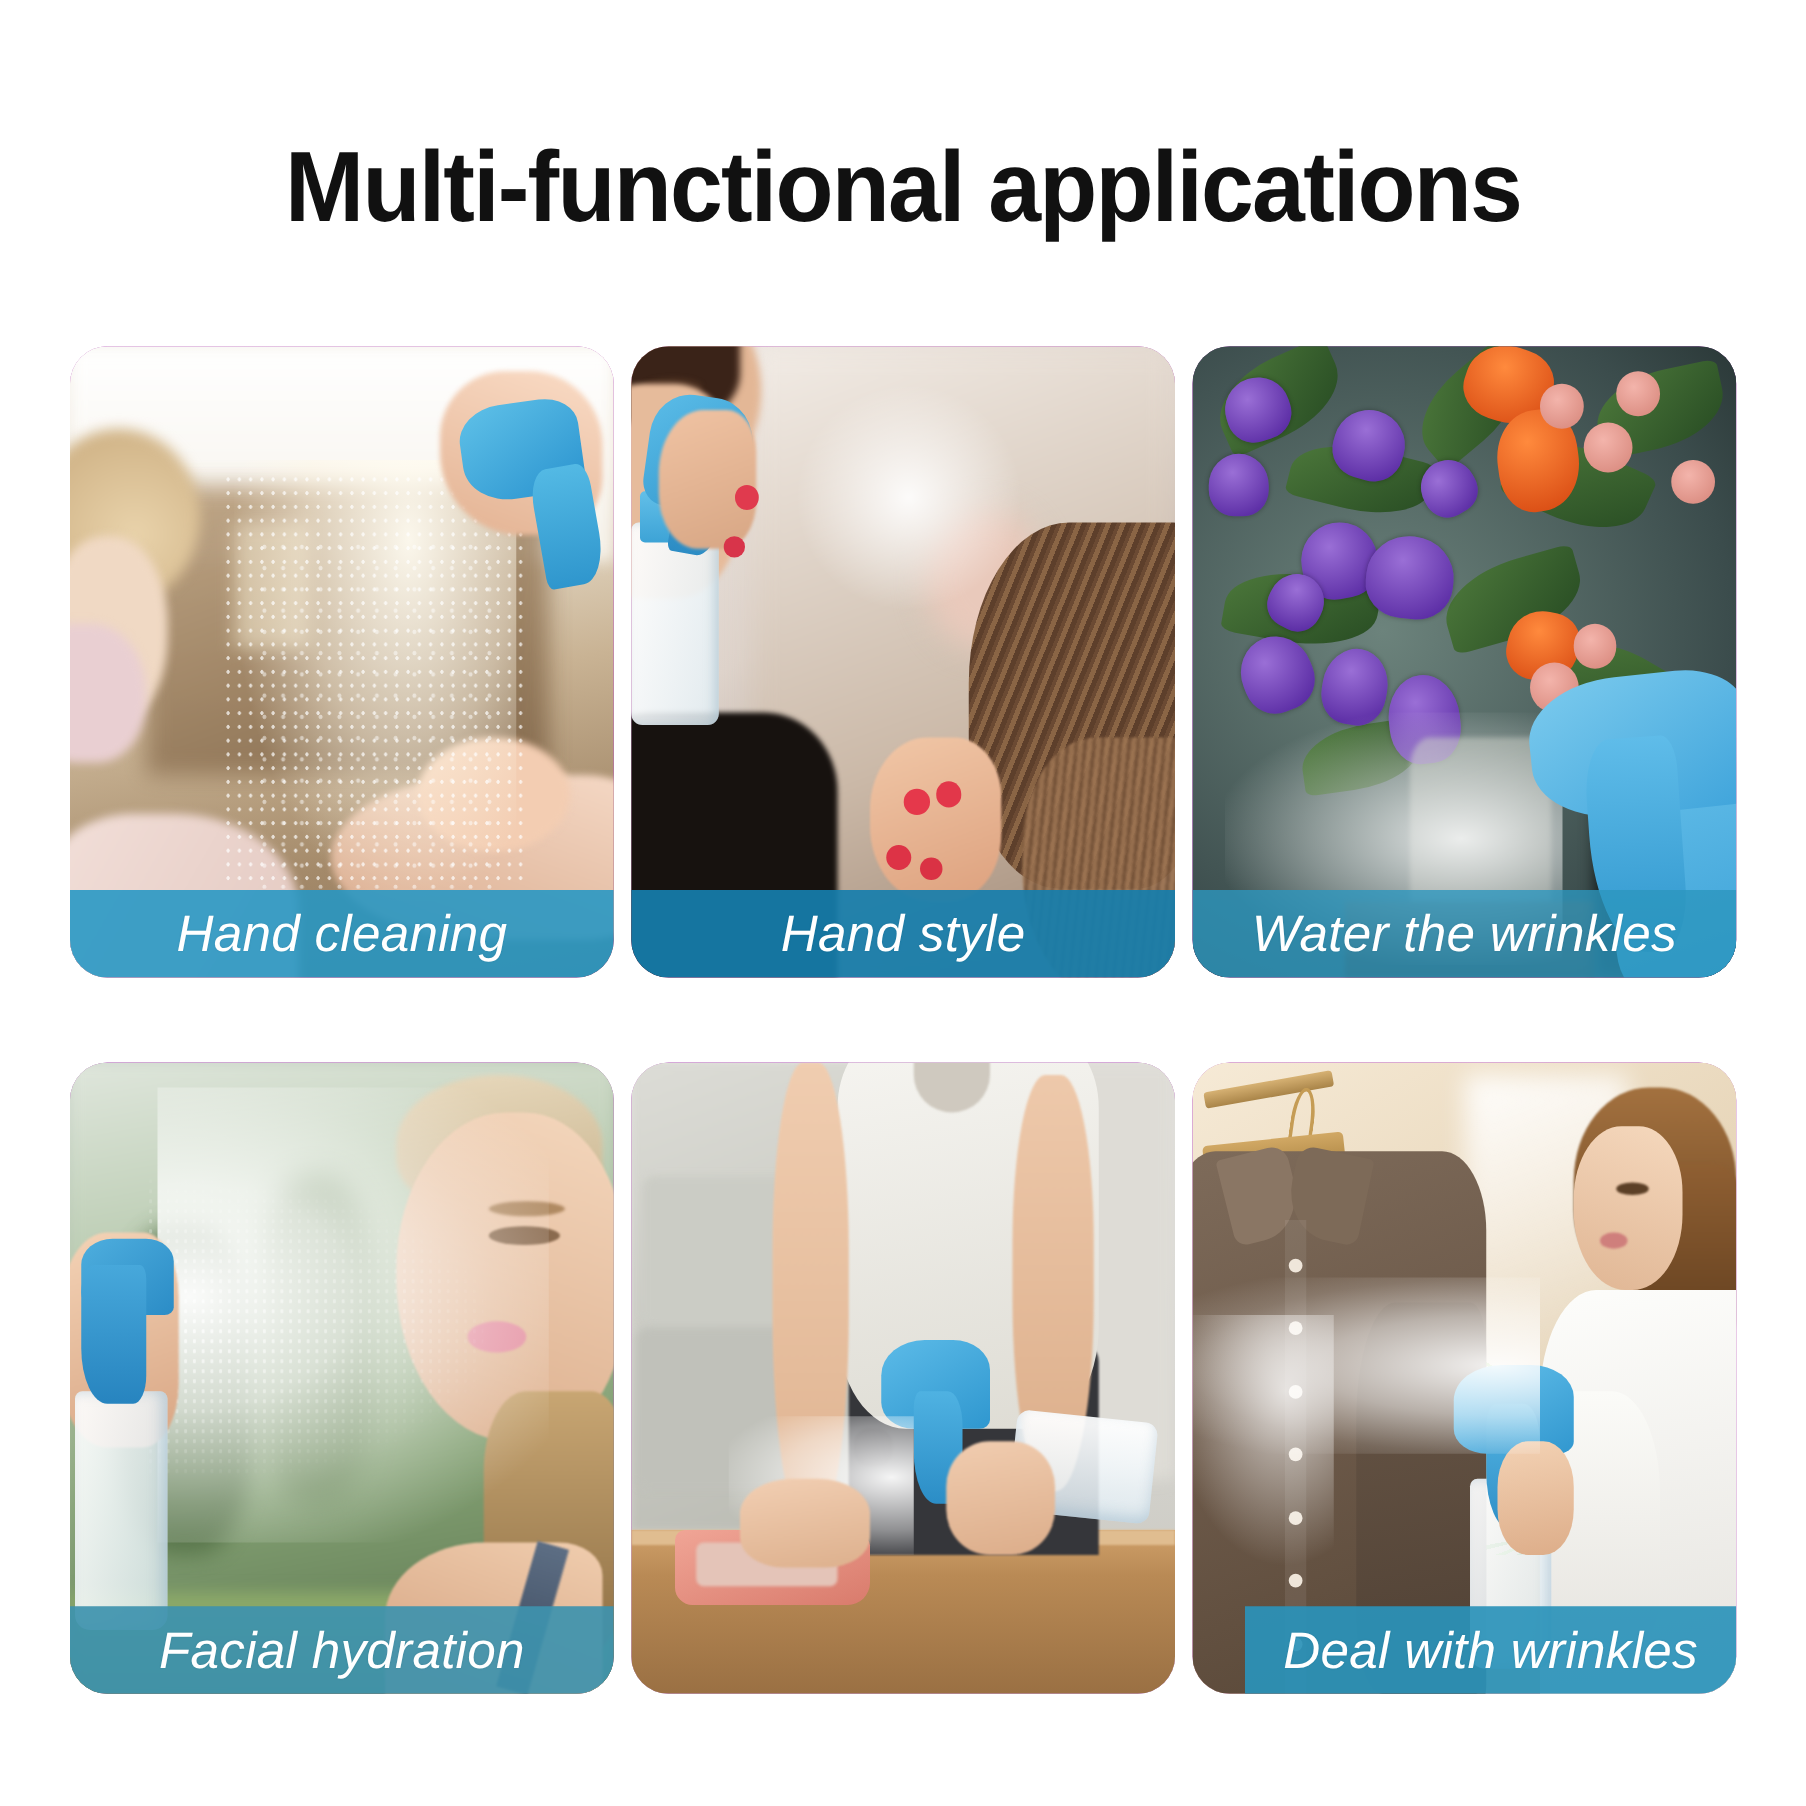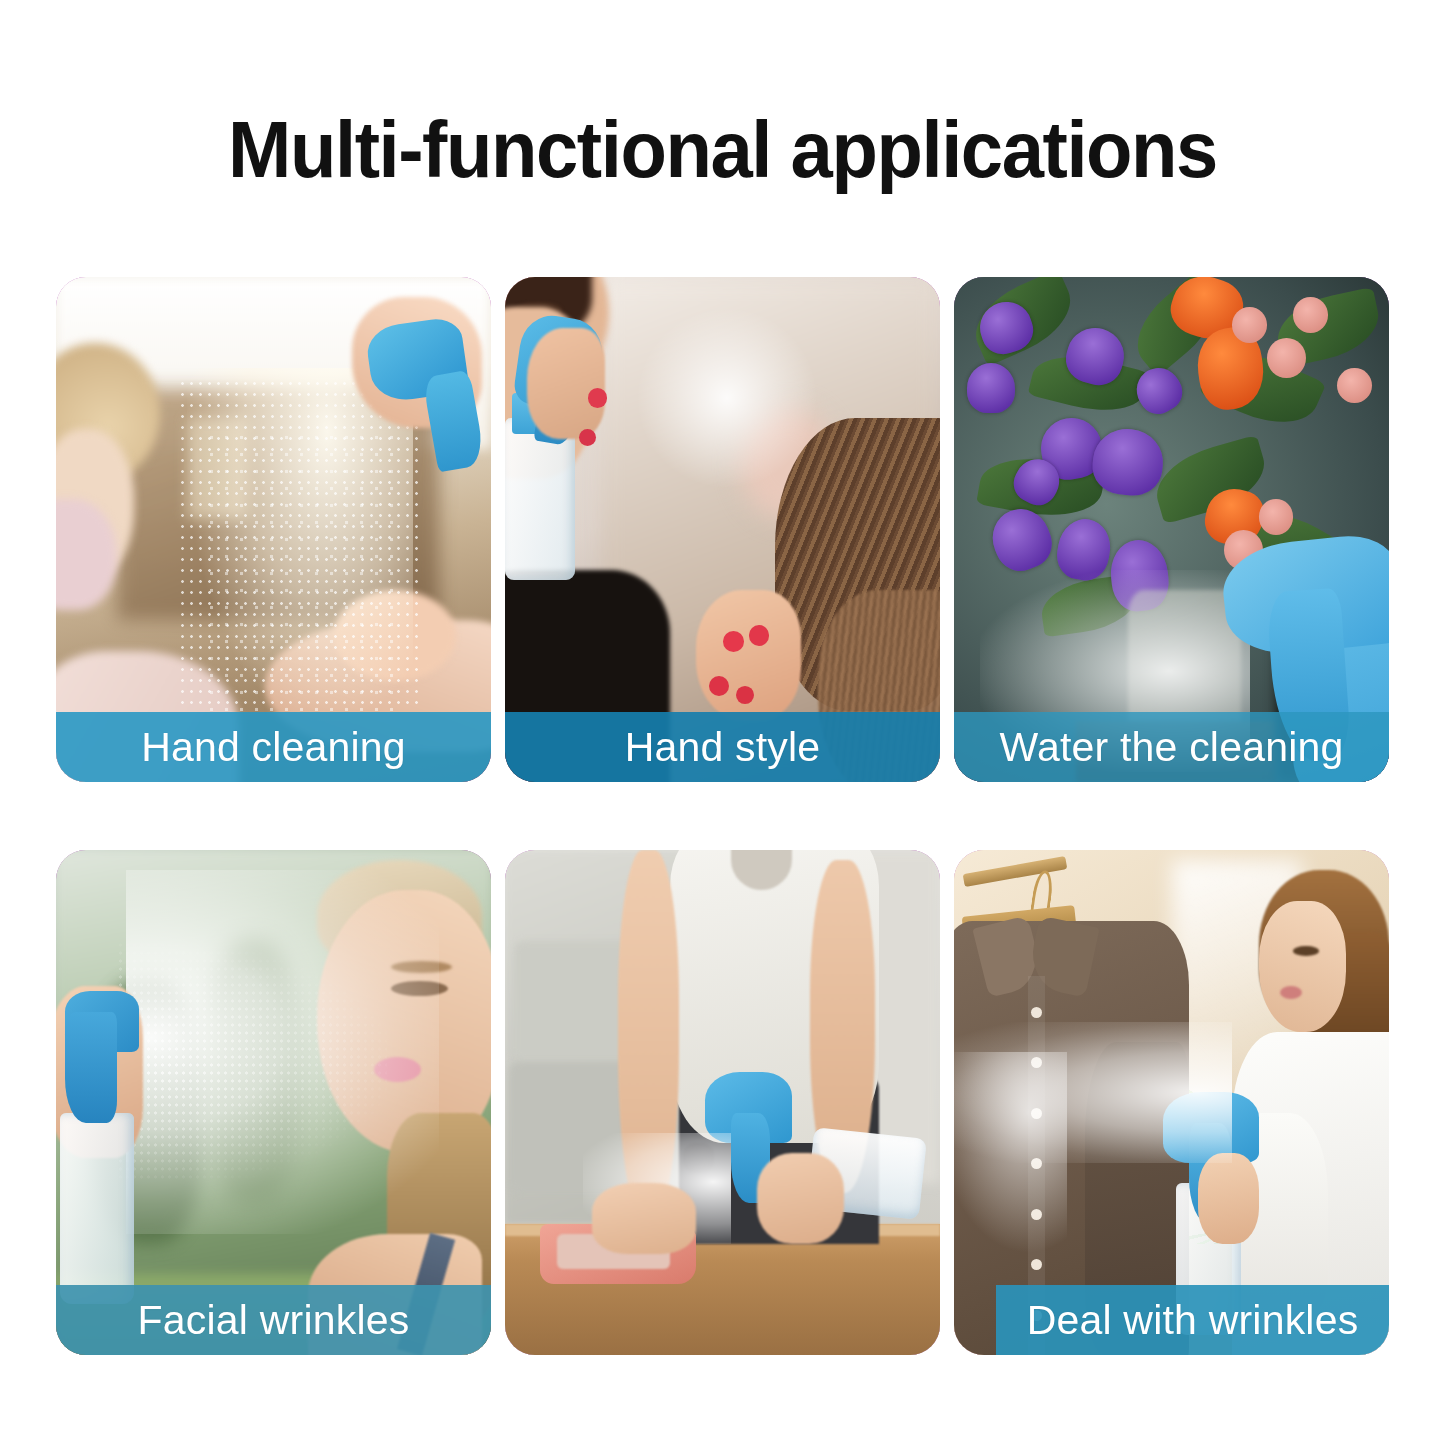--- a/index.html
+++ b/index.html
@@ -33,20 +33,21 @@
     grid-template-rows:505px 505px;
     column-gap:14px;
     row-gap:68px;
   }
   .card{
     position:relative;
     width:435px;height:505px;
     border-radius:30px;
     overflow:hidden;
     background:#a21caf;
+    font-style:italic;
   }
   .photo{position:absolute;inset:0;overflow:hidden;}
 
   
   .caption{
     position:absolute;left:0;right:0;bottom:0;
     height:70px;
     display:flex;align-items:center;justify-content:center;
     color:#ffffff;
     font-size:41px;
@@ -332,21 +333,21 @@
           <div class="lyr pf p9"></div>
         <div class="lyr pf p10"></div>
         <div class="lyr vase"></div>
           <div class="lyr wood"></div>
         <div class="lyr dark3"></div>
         <div class="lyr mist3"></div>
         <div class="lyr sp-body"></div>
           <div class="lyr sp-head"></div>
           <div class="lyr sp-trig"></div>
       </div>
-      <div class="caption cap-c">Water the cleaning</div>
+      <div class="caption cap-c">Water the wrinkles</div>
     </div>
 
     <div class="card">
       <div class="photo c4">
         <div class="lyr bgb"></div>
           <div class="lyr tree"></div>
           <div class="lyr tree2"></div>
         <div class="lyr grass"></div>
         <div class="lyr hairtop"></div>
           <div class="lyr face"></div>
@@ -356,21 +357,21 @@
           <div class="lyr lips"></div>
         <div class="lyr shoulder"></div>
           <div class="lyr strap"></div>
         <div class="lyr spray4"></div>
           <div class="lyr spray4b"></div>
         <div class="lyr hand4"></div>
         <div class="lyr b4-body"></div>
           <div class="lyr b4-head"></div>
           <div class="lyr b4-trig"></div>
       </div>
-      <div class="caption cap-d">Facial wrinkles</div>
+      <div class="caption cap-d">Facial hydration</div>
     </div>
 
     <div class="card">
       <div class="photo c5">
         <div class="lyr wall5"></div>
           <div class="lyr sofa"></div>
         <div class="lyr cush"></div>
           <div class="lyr cush2"></div>
         <div class="lyr table"></div>
           <div class="lyr tableedge"></div>

